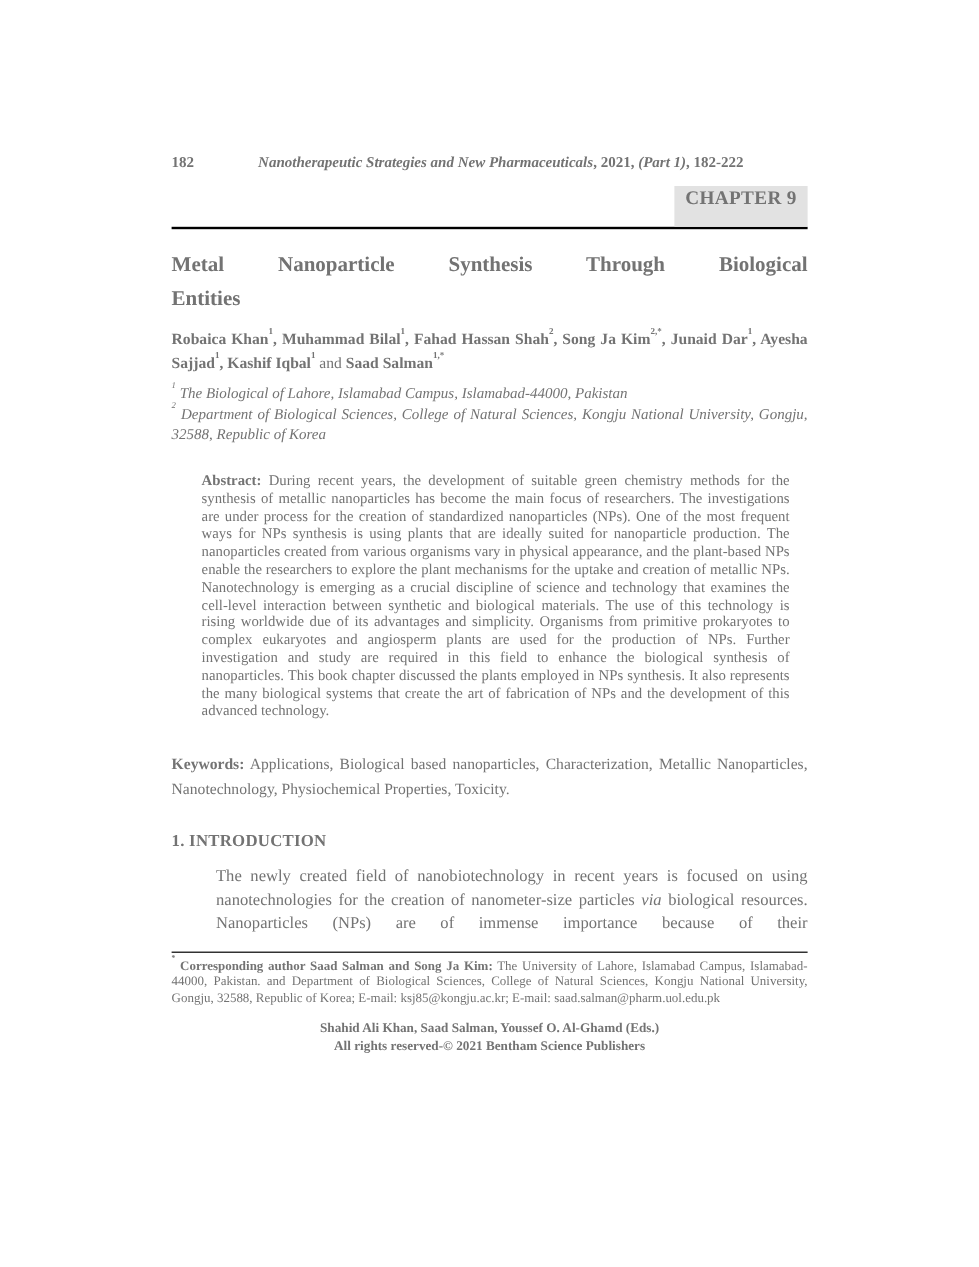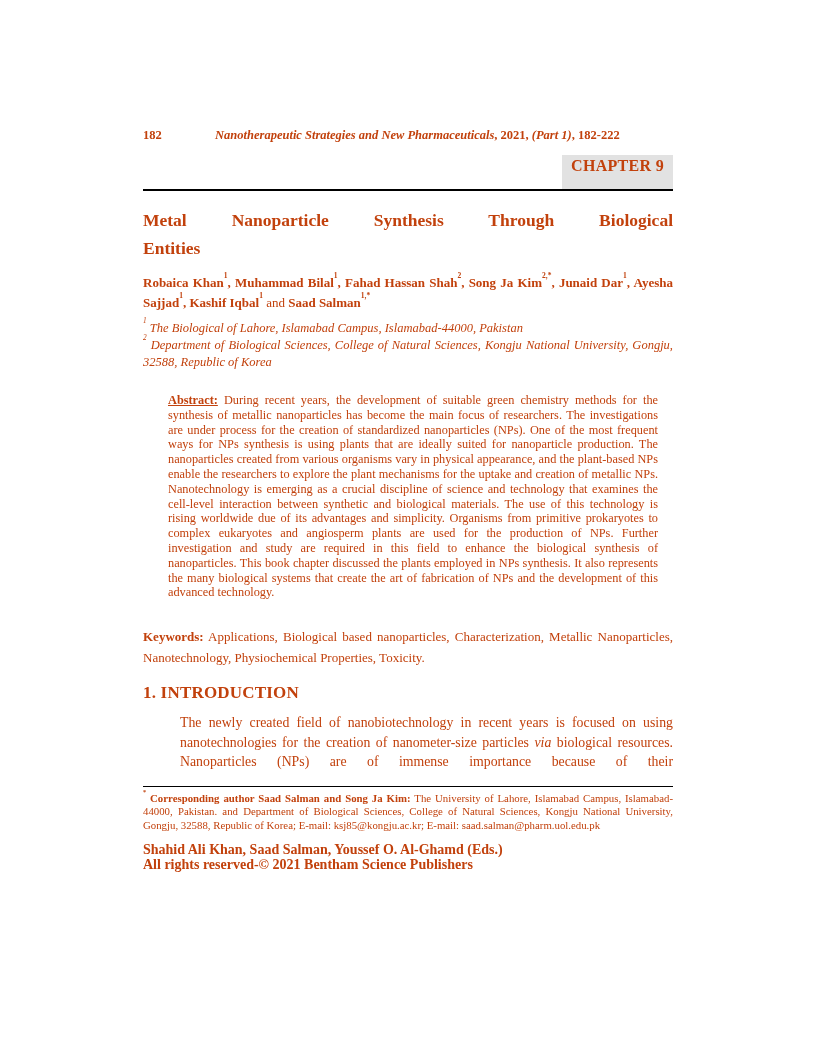--- a/index.html
+++ b/index.html
@@ -1,19 +1,19 @@
 <!DOCTYPE html>
 <html><head>
 <meta charset="utf-8">
 <style>
   * { margin: 0; padding: 0; box-sizing: border-box; }
   html, body { background: #ffffff; }
   .page {
     width: 816px; height: 1056px;
-    background: #ffffff; color: #c2410c;
+    background: #ffffff; color: #737373;
     padding: 128px 143px 0 143px;
     font-family: "Liberation Serif", serif;
     overflow: hidden;
     position: relative;
   }
   sup { font-size: 0.58em; position: relative; top: -0.5em; line-height: 0; }
 
   .header-row { display: flex; font-size: 12.5px; font-weight: 700; line-height: 15px; }
   .pagenum { flex: 0 0 auto; }
   .citation { flex: 1 1 auto; text-align: center; }
@@ -30,35 +30,35 @@
   .title .l1 { line-height: 28px; text-align: justify; text-align-last: justify; }
   .title .l2 { line-height: 28px; }
 
   .authors { margin-top: 11px; font-size: 13px; font-weight: 700; line-height: 20px; text-align: justify; }
   .authors .sep-reg { font-weight: 400; }
 
   .affils { margin-top: 7px; font-size: 12.5px; font-style: italic; line-height: 17px; }
   .affils p { text-align: justify; }
 
   .abstract { margin: 22px 15px 0 25px; font-size: 12.3px; line-height: 14.8px; text-align: justify; }
-  .abstract b { font-weight: 700; text-decoration: underline; }
+  .abstract b { font-weight: 700; }
 
   .keywords { margin-top: 26px; font-size: 13px; line-height: 21px; text-align: justify; }
   .keywords b { font-weight: 700; }
 
-  .sec-heading { margin-top: 15px; font-size: 17px; font-weight: 700; letter-spacing: 0.2px; }
+  .sec-heading { margin-top: 26px; font-size: 14px; font-weight: 700; letter-spacing: 0.2px; }
 
   .body-para { margin-top: 10px; font-size: 13.8px; line-height: 19.5px; text-align: justify; text-align-last: justify; margin-left: 37px; }
   .body-para i { font-style: italic; }
 
   .footnote-block { margin-top: 14px; border-top: 1px solid #000; padding-top: 5px; }
   .footnote { font-size: 10.8px; line-height: 13.5px; text-align: justify; }
   .footnote b { font-weight: 700; }
 
-  .footer { margin-top: 11px; text-align: left; font-weight: 700; font-size: 14px; line-height: 14.5px; }
+  .footer { margin-top: 11px; text-align: center; font-weight: 700; font-size: 11px; line-height: 14.5px; }
 </style>
 </head>
 <body>
 
 <div class="page">
 
   <div class="header-row">
     <span class="pagenum">182</span>
     <span class="citation"><i>Nanotherapeutic Strategies and New Pharmaceuticals</i><span>, 2021, </span><i>(Part 1)</i><span>, 182-222</span></span>
   </div>

